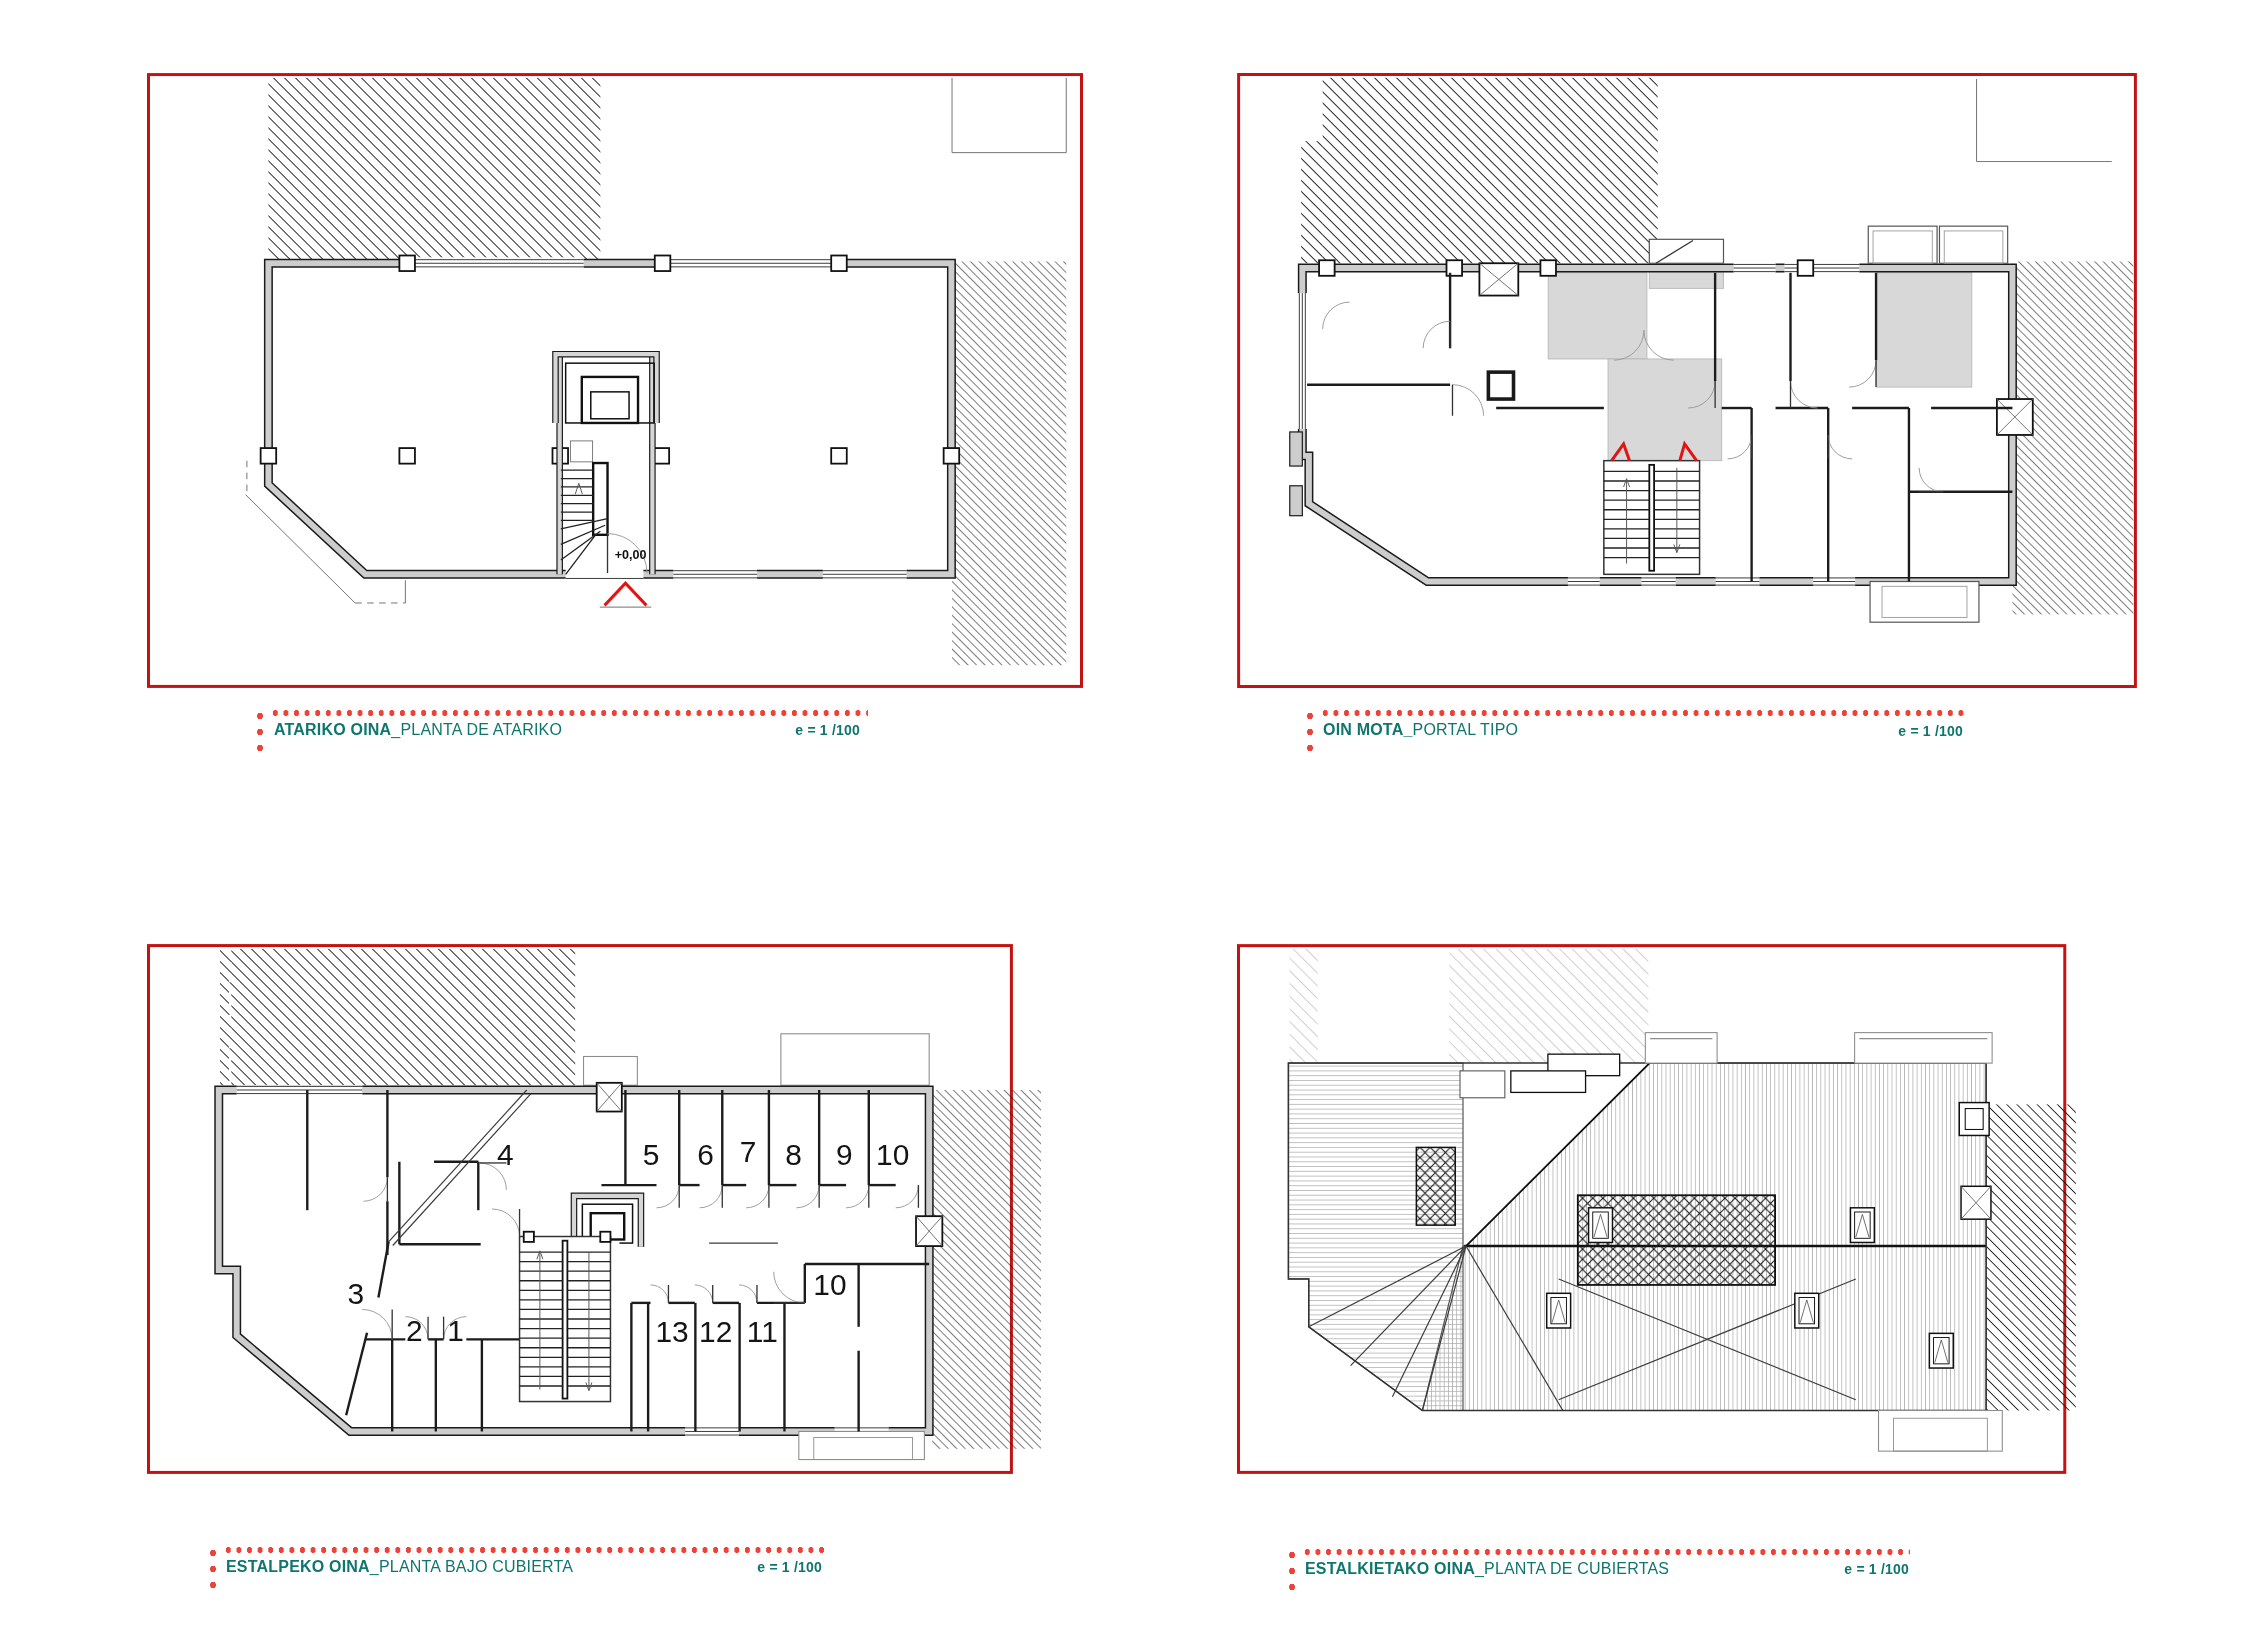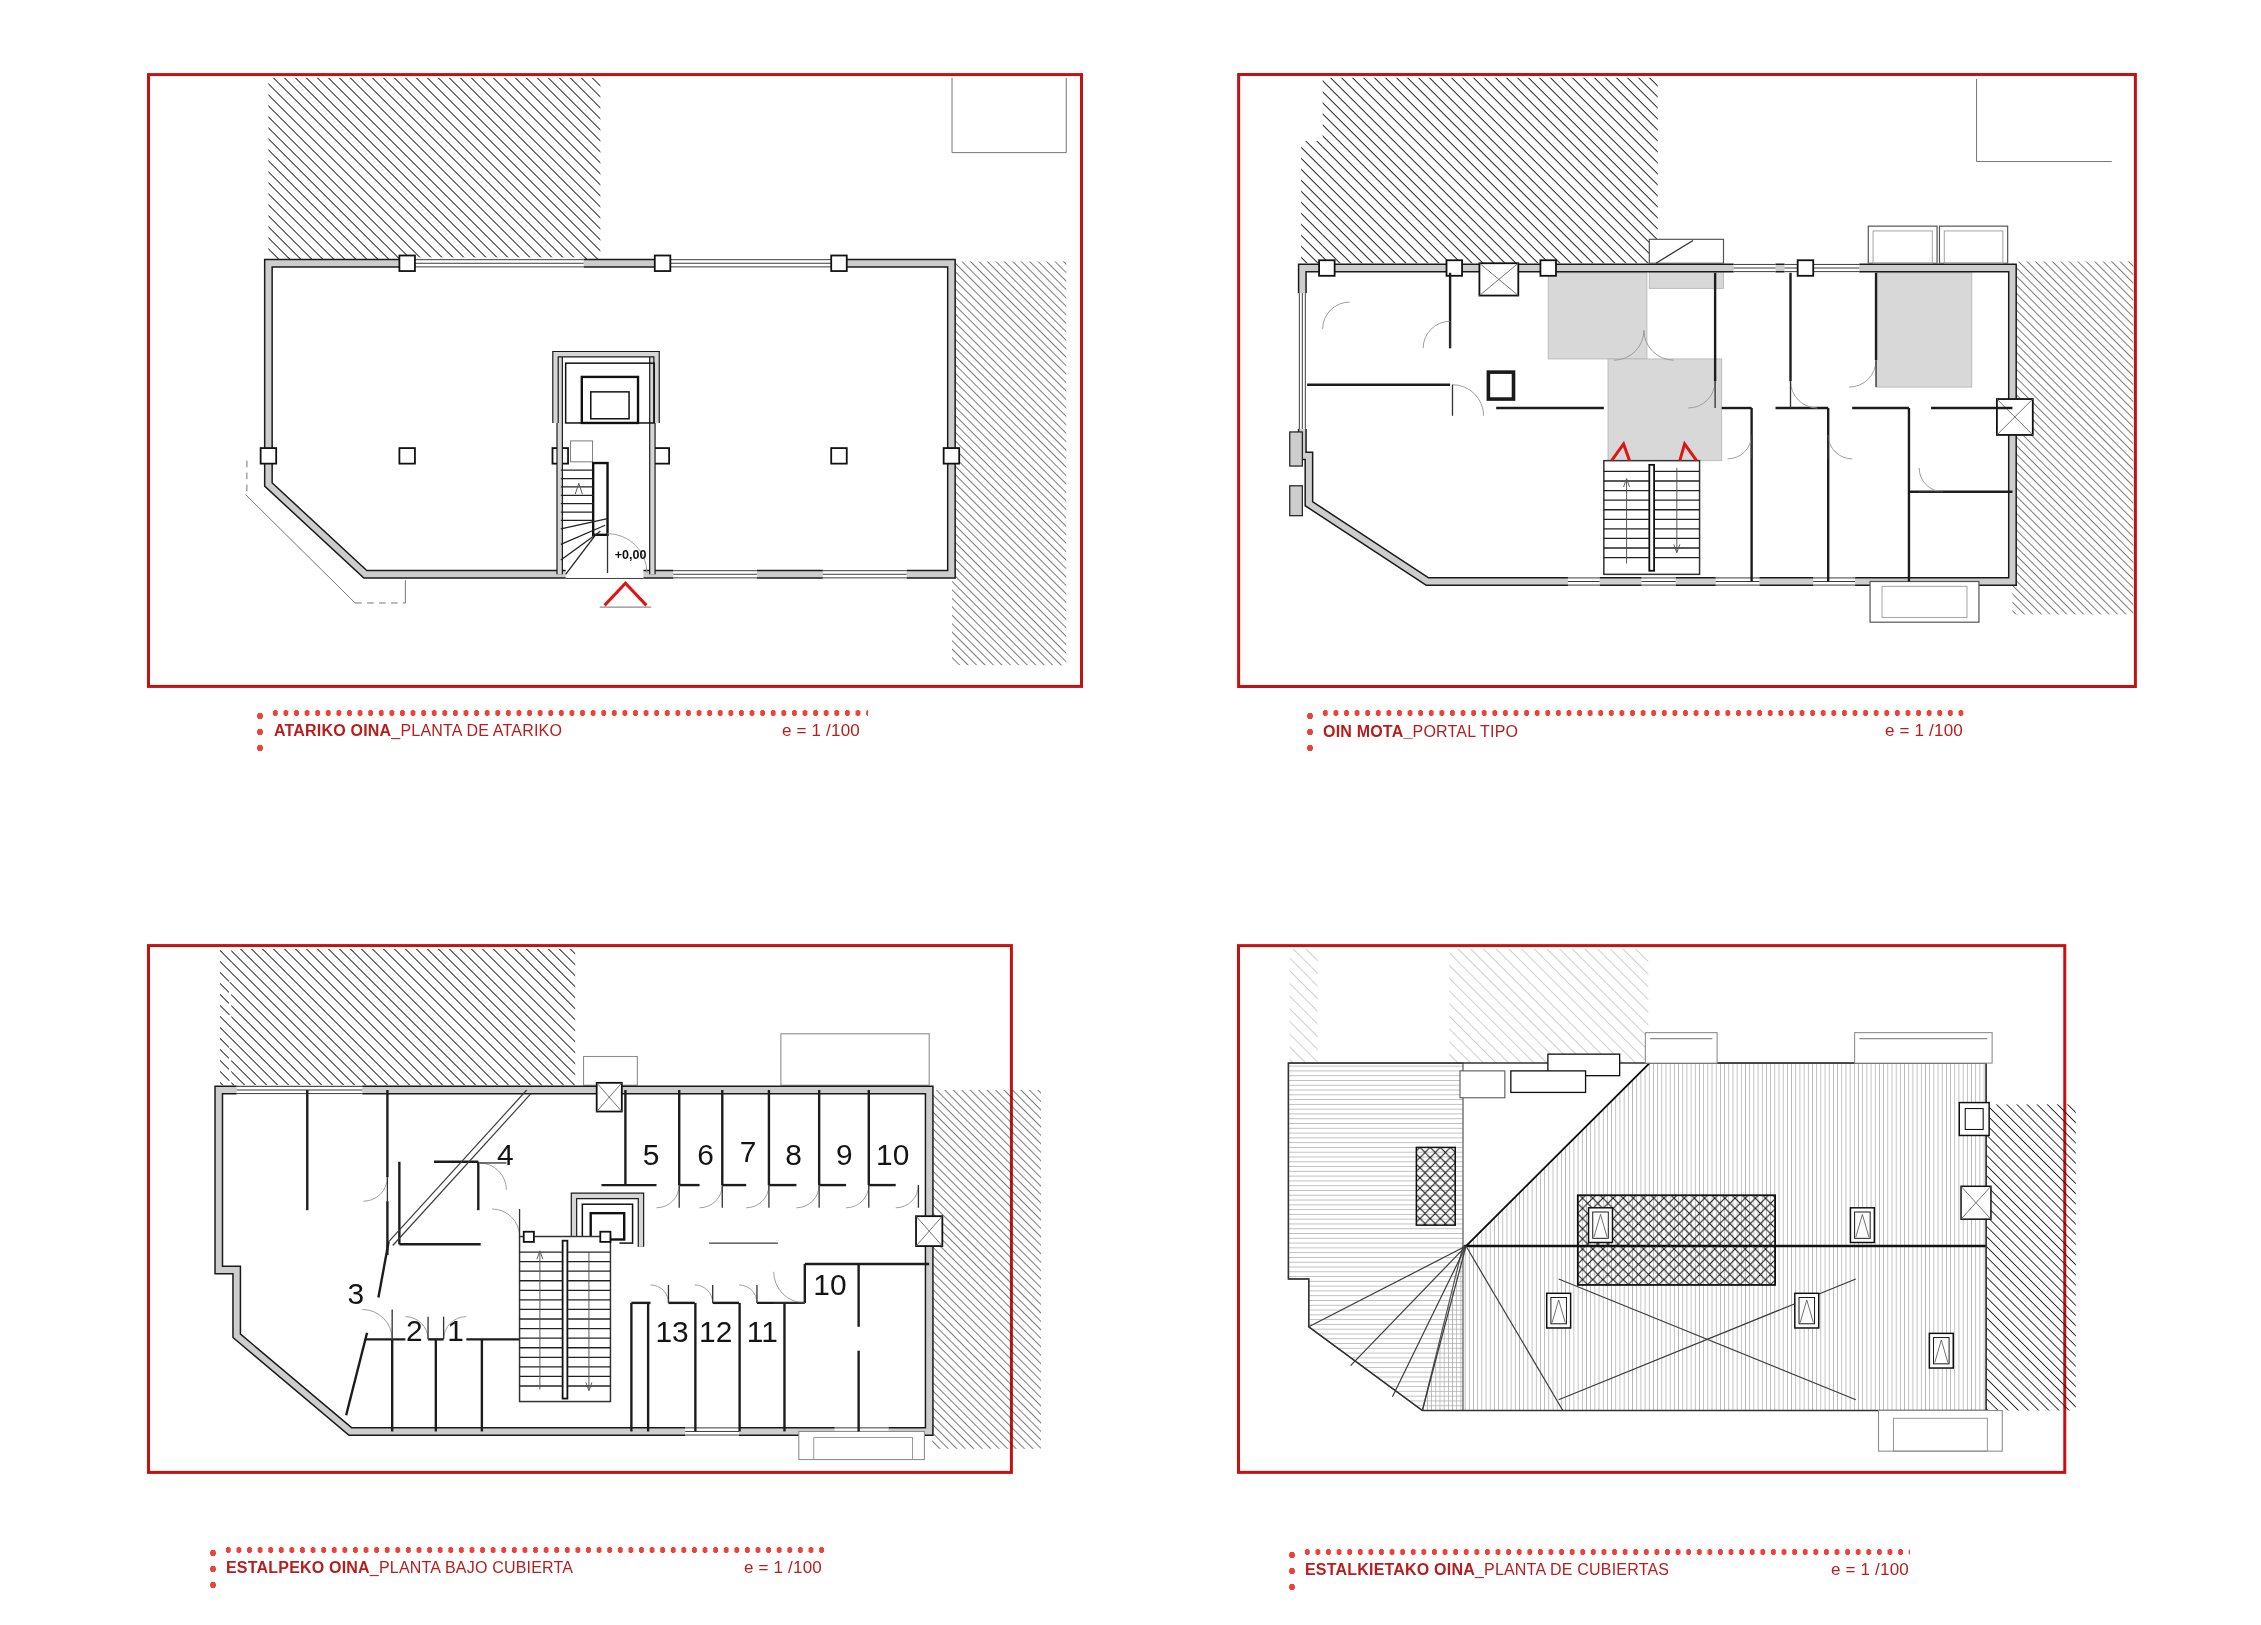--- a/index.html
+++ b/index.html
@@ -28,24 +28,24 @@
   .dash{stroke-dasharray:11 9;}
   .whitebox{fill:#ffffff;stroke:none;}
   
   .plan-label-part{position:absolute;}
   .vdots{width:9.6px;height:48px;
     background-image:radial-gradient(ellipse 4px 4.7px at 50% 50%,#ee4238 66%,rgba(0,0,0,0) 72%);
     background-size:9.6px 16px;background-repeat:repeat-y;}
   .dotrow{height:10.2px;
     background-image:radial-gradient(ellipse 4px 4.7px at 50% 50%,#ee4238 66%,rgba(0,0,0,0) 72%);
     background-size:10.6px 10.2px;background-repeat:repeat-x;}
-  .titlerow{display:flex;align-items:baseline;color:#b91c1c;font-size:16px;white-space:nowrap;letter-spacing:0.2px;}
+  .titlerow{display:flex;align-items:baseline;color:#0f766e;font-size:16px;white-space:nowrap;letter-spacing:0.2px;}
   .t-bold{font-weight:700;}
   .t-thin{font-weight:400;}
-  .t-scale{margin-left:auto;font-weight:400;font-size:17px;}
+  .t-scale{margin-left:auto;font-weight:700;font-size:14px;}
 </style>
 </head>
 <body>
 
 <div class="panel" style="left:147px;top:73px;width:1059px;height:615px;">
 <svg width="936" height="615" viewBox="0 0 1565 1028">
   <defs>
     <pattern id="tl-dense" width="13" height="13" patternUnits="userSpaceOnUse" patternTransform="rotate(-45)">
       <line x1="0" y1="0" x2="0" y2="13" stroke="#111" stroke-width="3"></line>
     </pattern>

